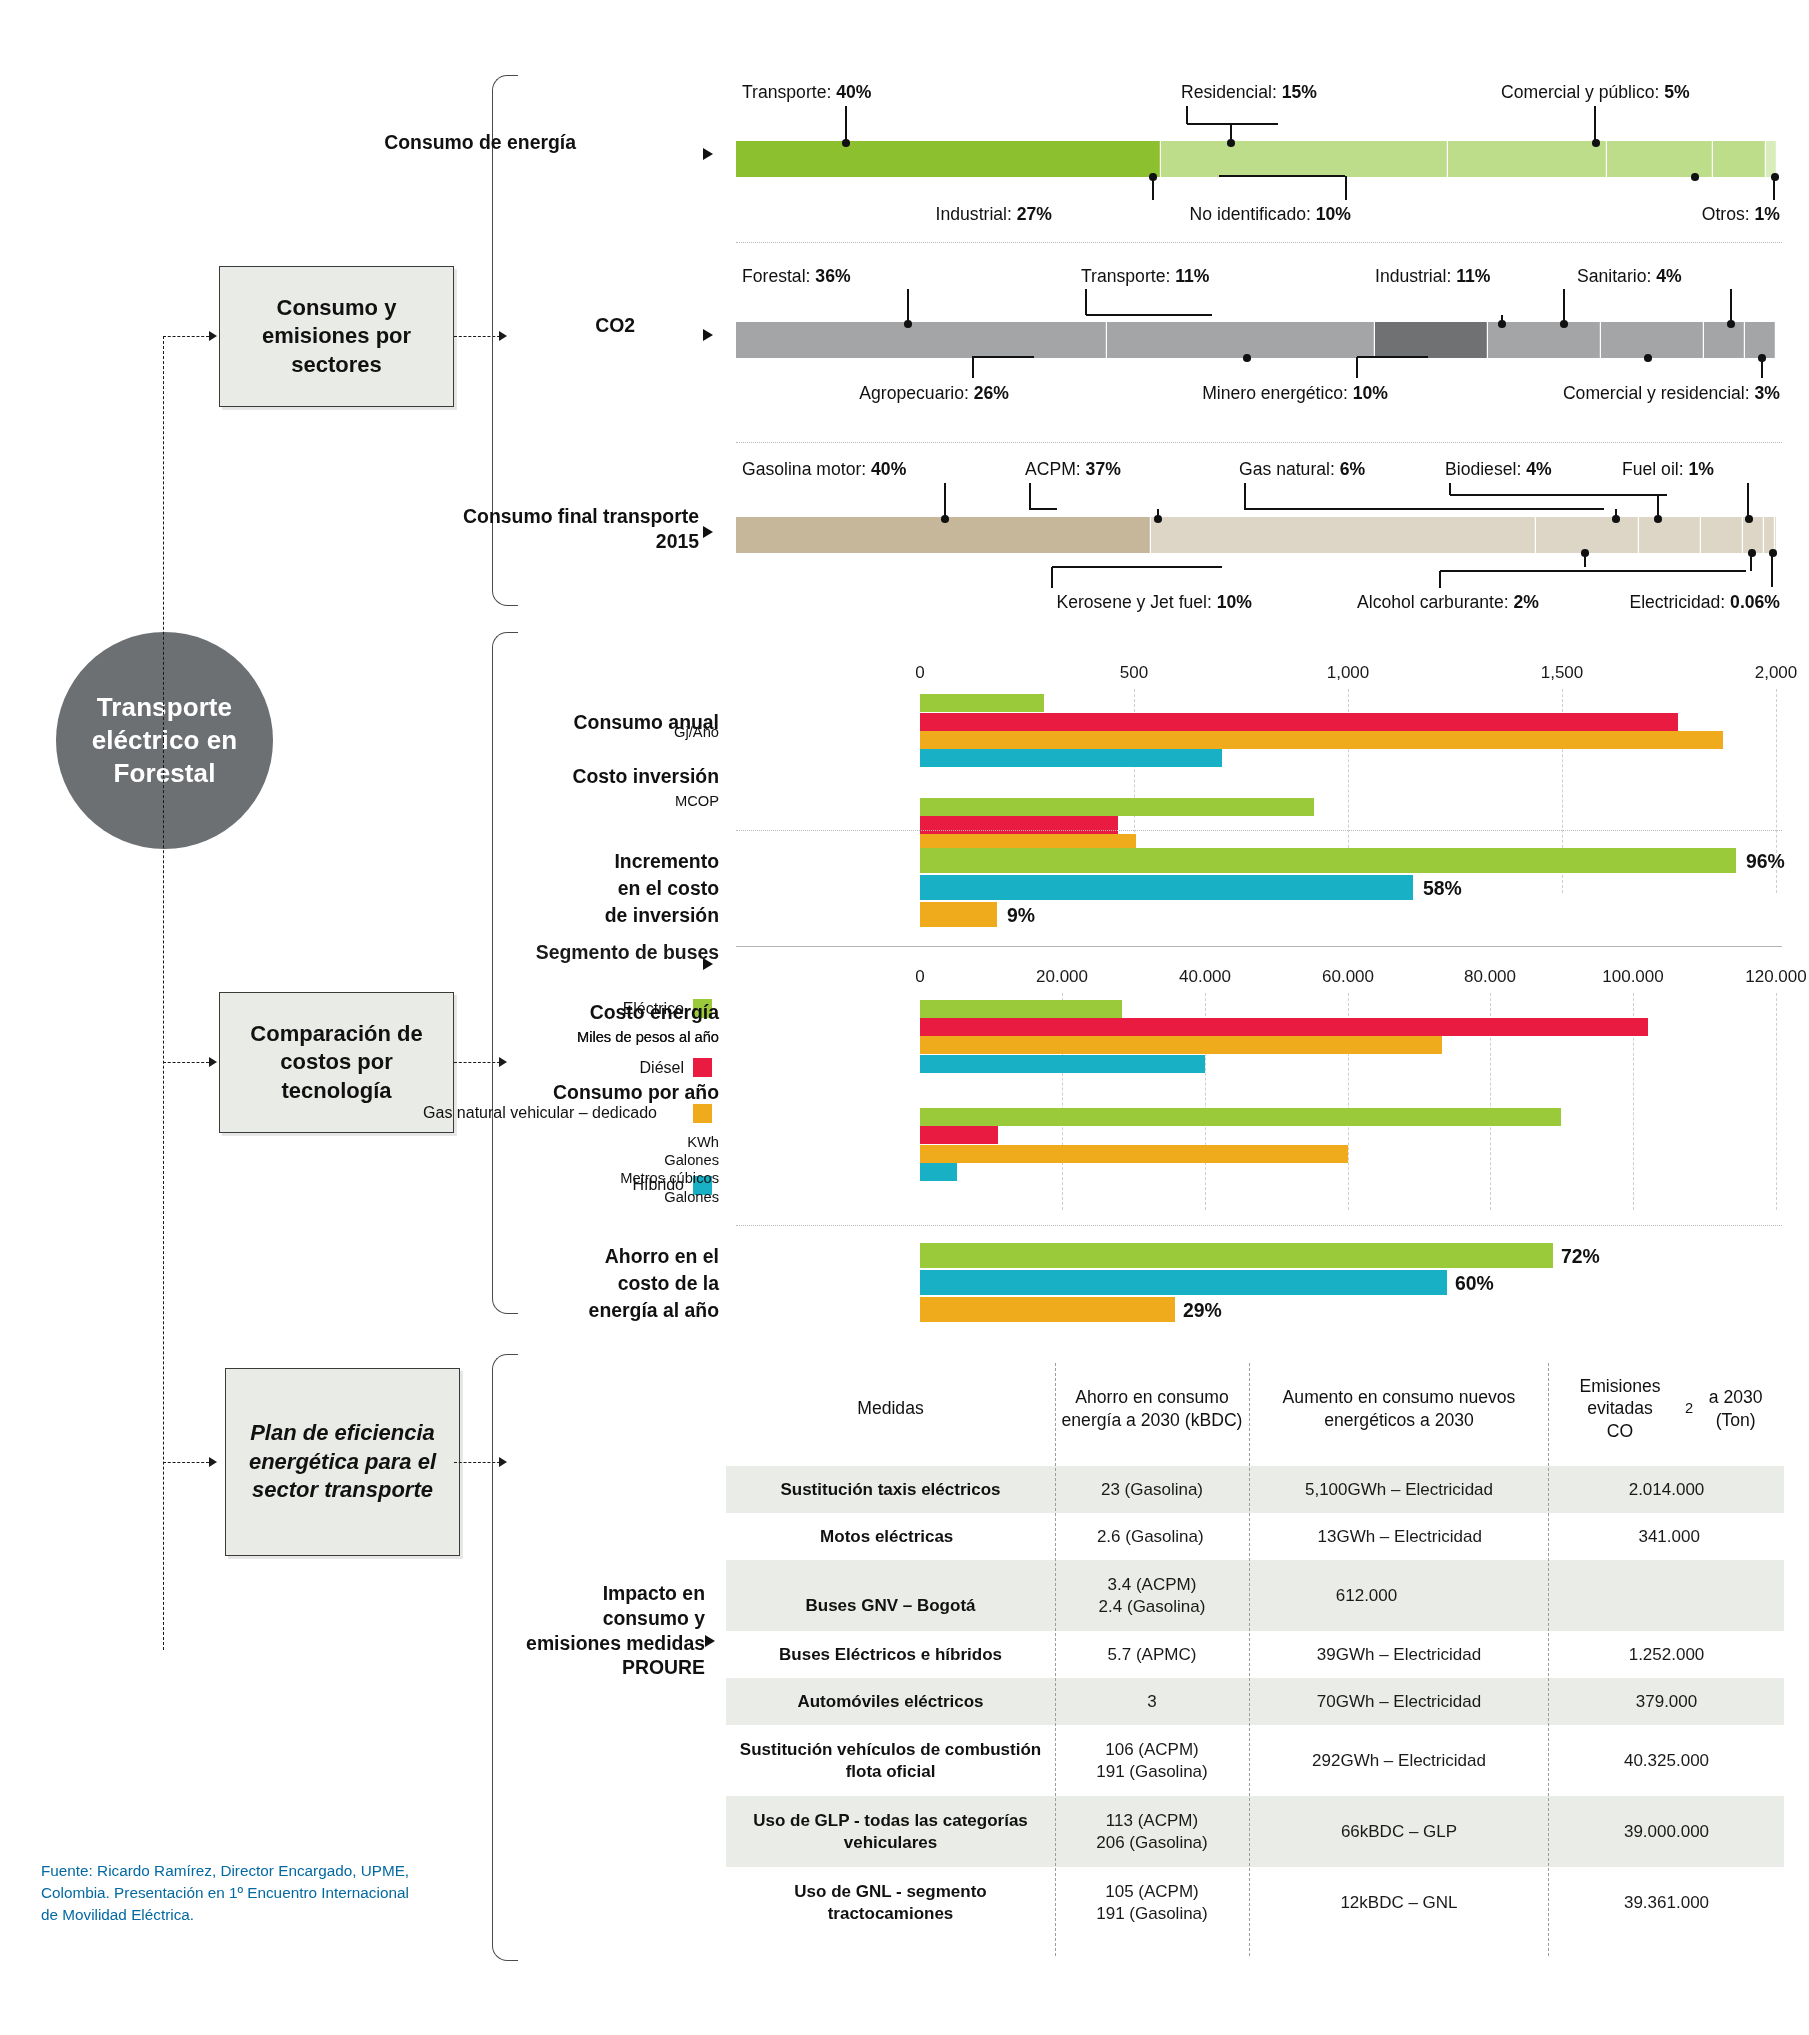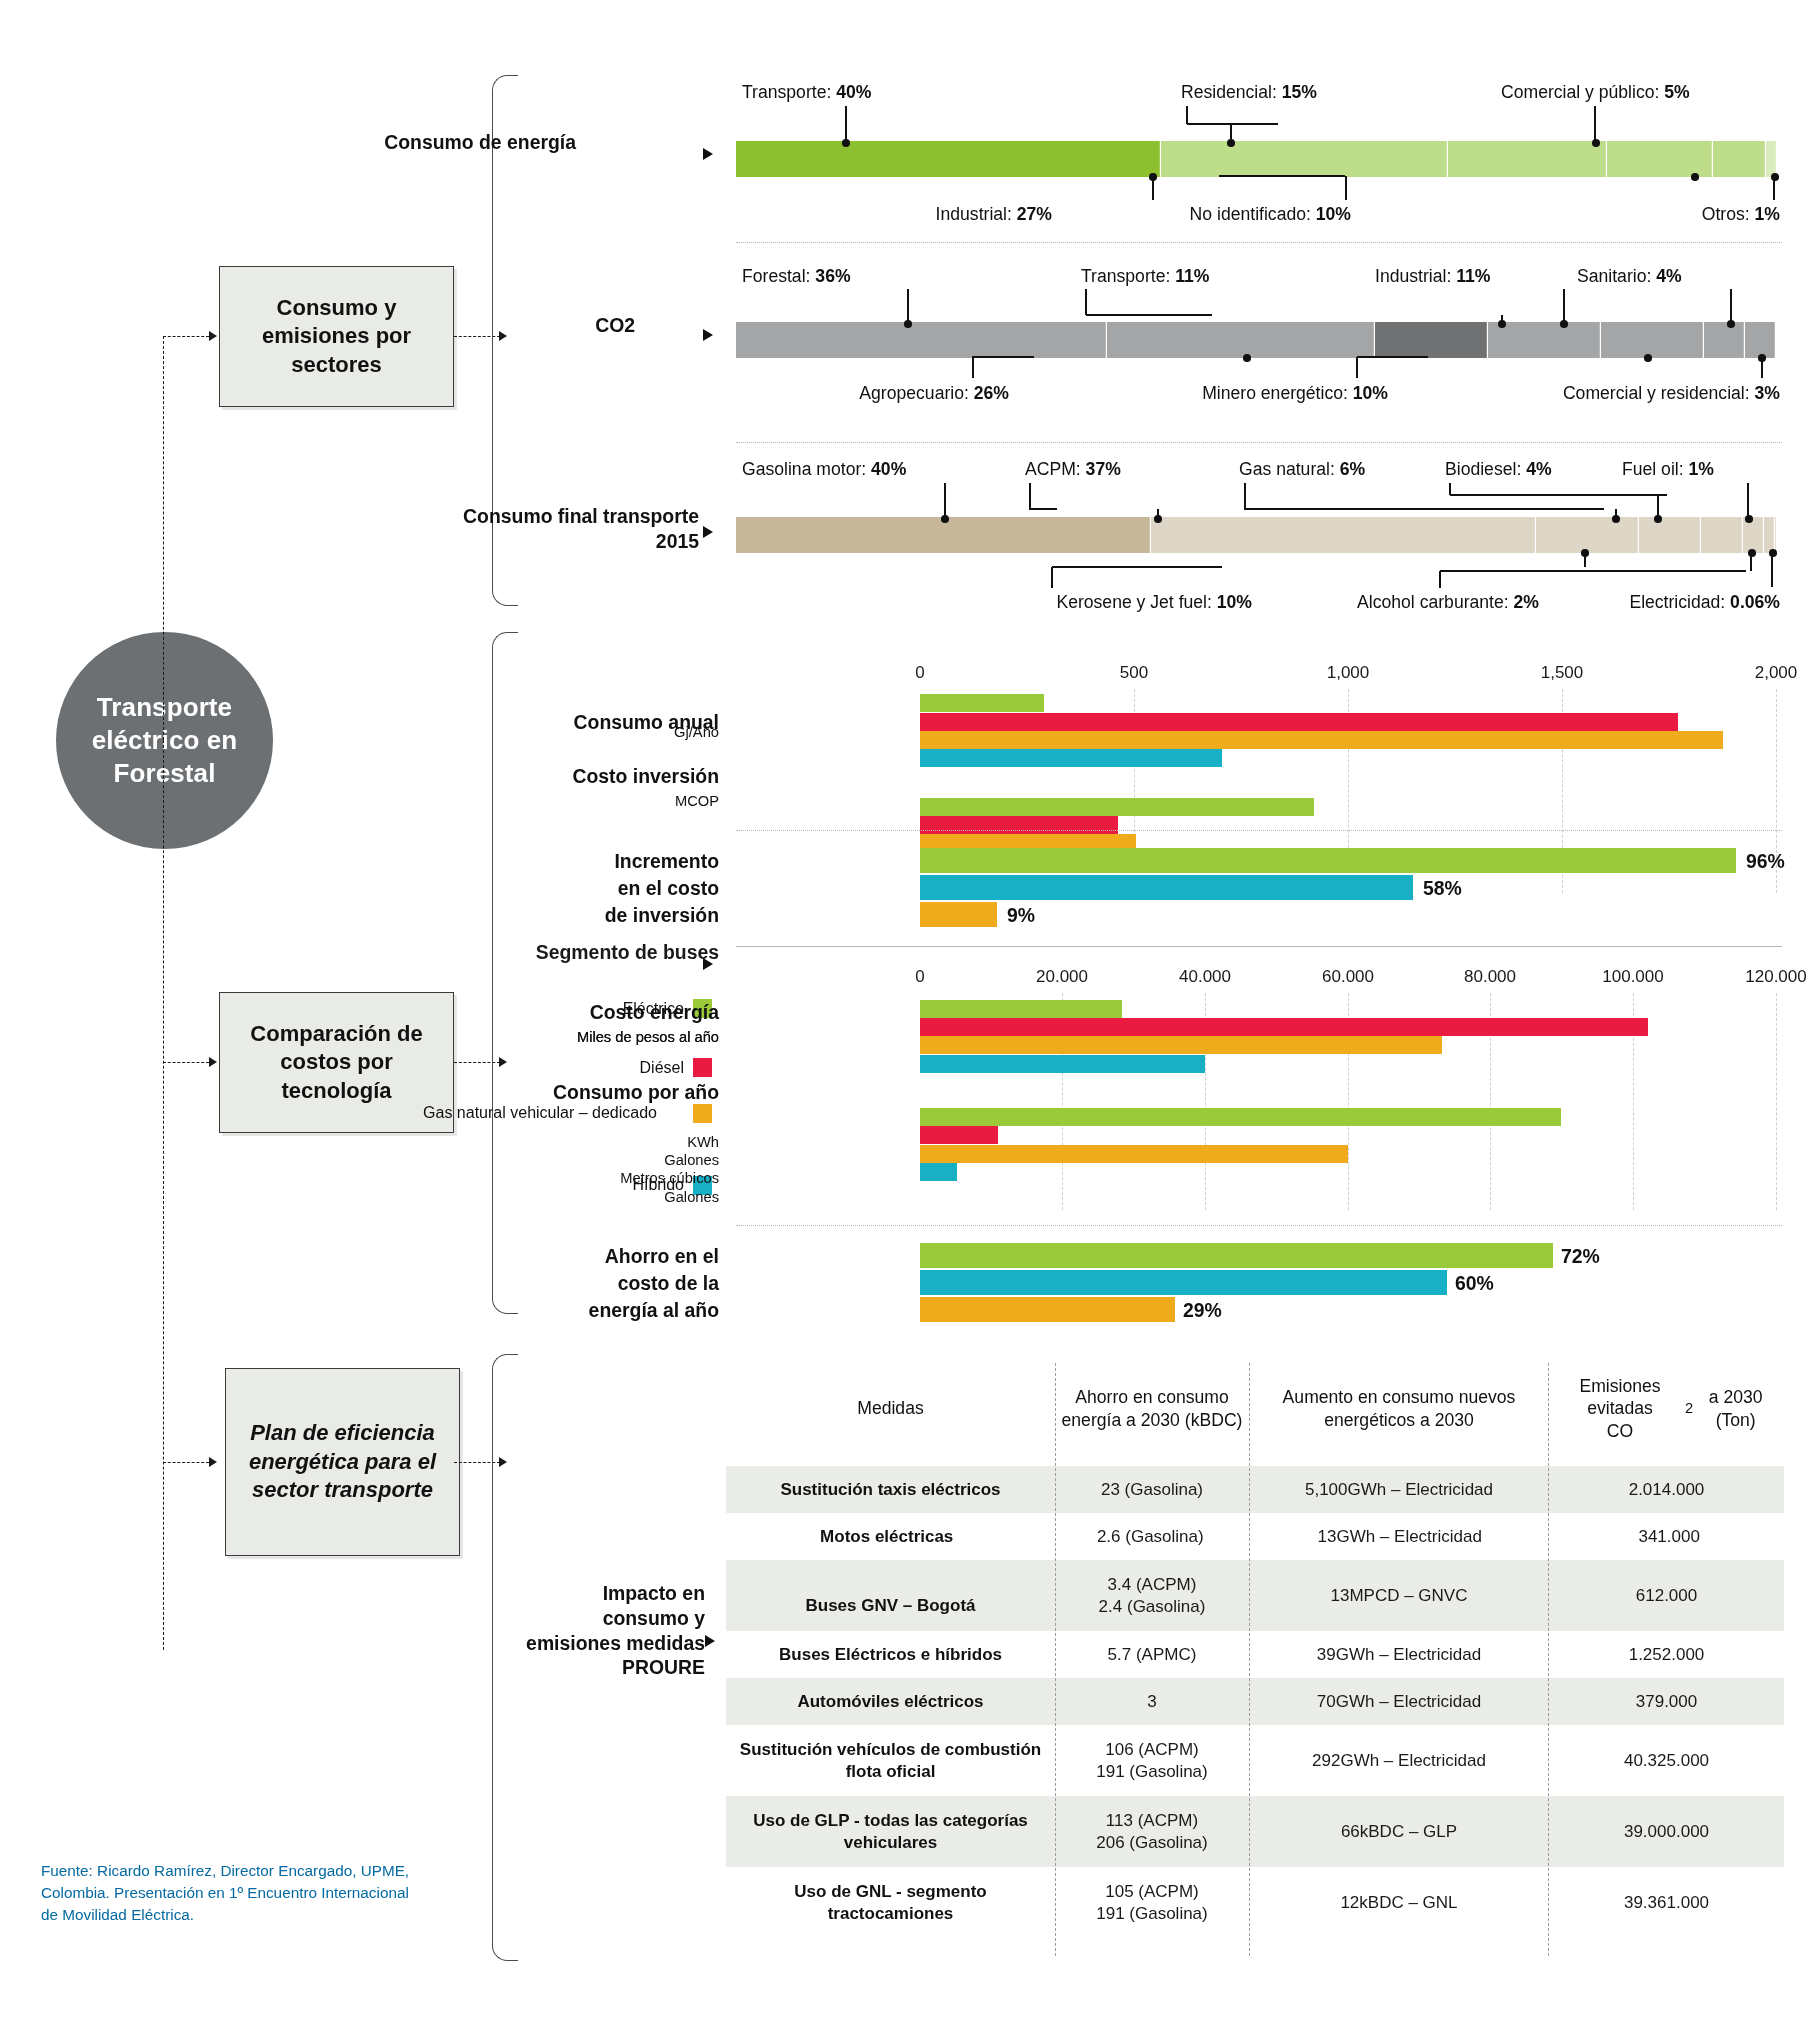--- a/index.html
+++ b/index.html
@@ -306,21 +306,20 @@
       <div class="trow" style="height:47px;gap:8px;">
         <div class="tcell c0" style="height: 47px; white-space: pre-line;">Motos eléctricas</div>
         <div class="tcell c1" style="height: 47px; white-space: pre-line;">2.6 (Gasolina)</div>
         <div class="tcell c2" style="height: 47px; white-space: pre-line;">13GWh – Electricidad</div>
         <div class="tcell c3" style="height: 47px; white-space: pre-line;">341.000</div>
       </div>
       <div class="trow alt" style="height:71px;">
         <div class="tcell c0" style="height: 91px; white-space: pre-line;">Buses GNV – Bogotá</div>
         <div class="tcell c1" style="height: 71px; white-space: pre-line;">3.4 (ACPM)
 2.4 (Gasolina)</div>
-        <div class="tcell c2" style="height: 71px; white-space: pre-line;">13MPCD – GNVC</div>
         <div class="tcell c3" style="height: 71px; white-space: pre-line;">612.000</div>
       </div>
       <div class="trow" style="height:47px;">
         <div class="tcell c0" style="height: 47px; white-space: pre-line;">Buses Eléctricos e híbridos</div>
         <div class="tcell c1" style="height: 47px; white-space: pre-line;">5.7 (APMC)</div>
         <div class="tcell c2" style="height: 47px; white-space: pre-line;">39GWh – Electricidad</div>
         <div class="tcell c3" style="height: 47px; white-space: pre-line;">1.252.000</div>
       </div>
       <div class="trow alt" style="height:47px;">
         <div class="tcell c0" style="height: 47px; white-space: pre-line;">Automóviles eléctricos</div>

